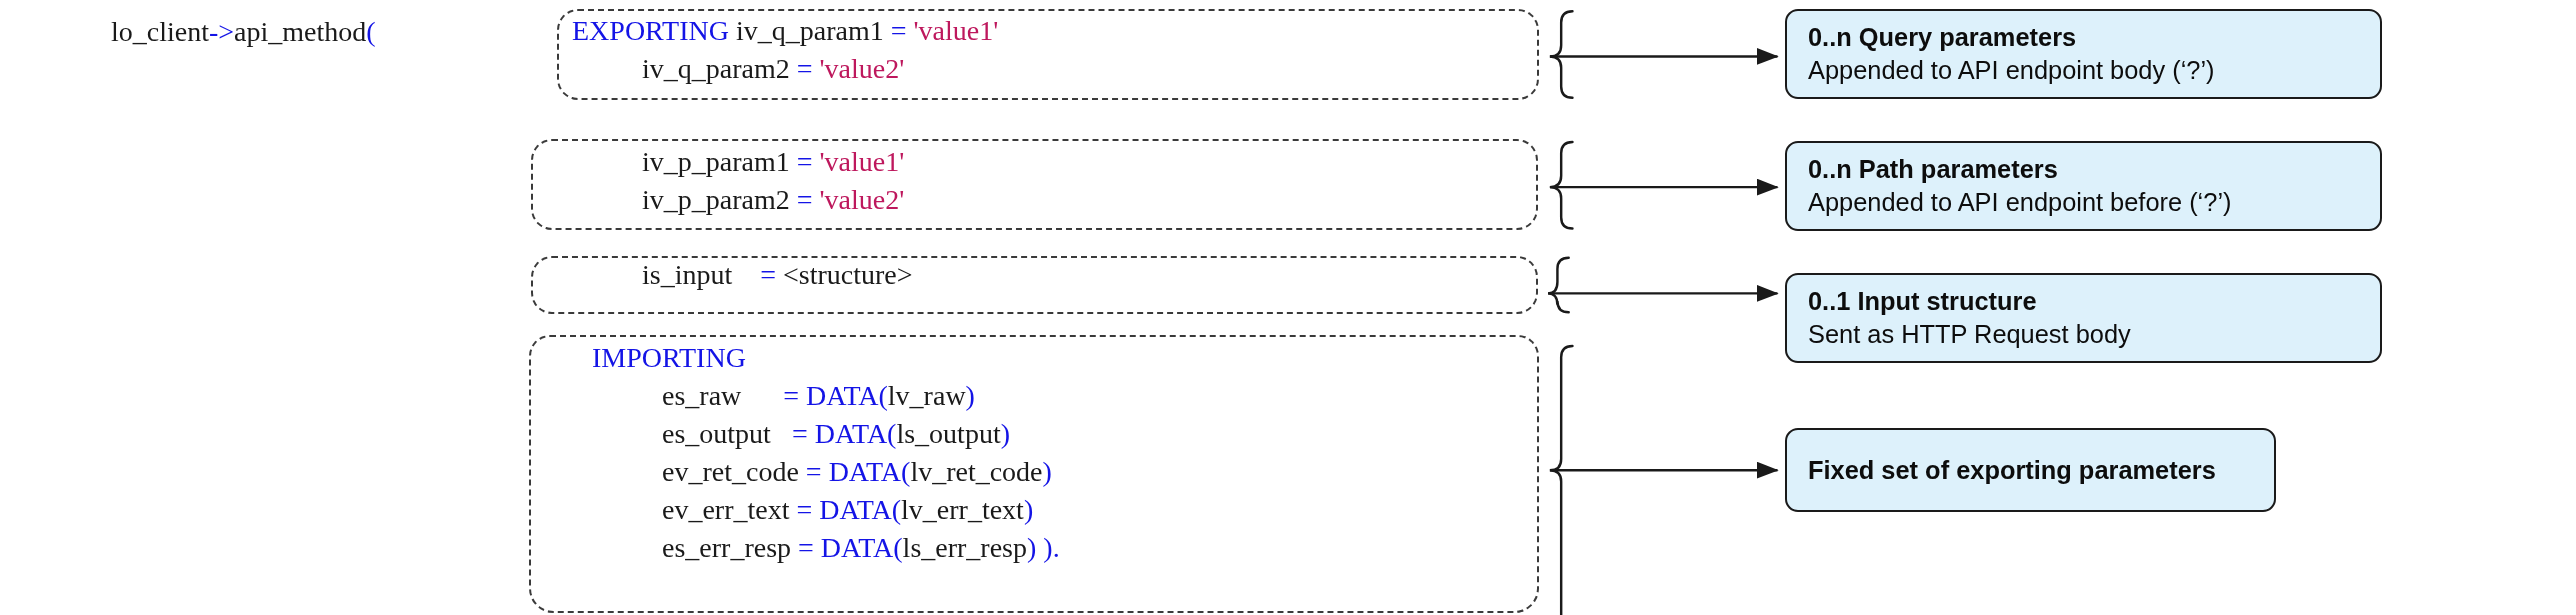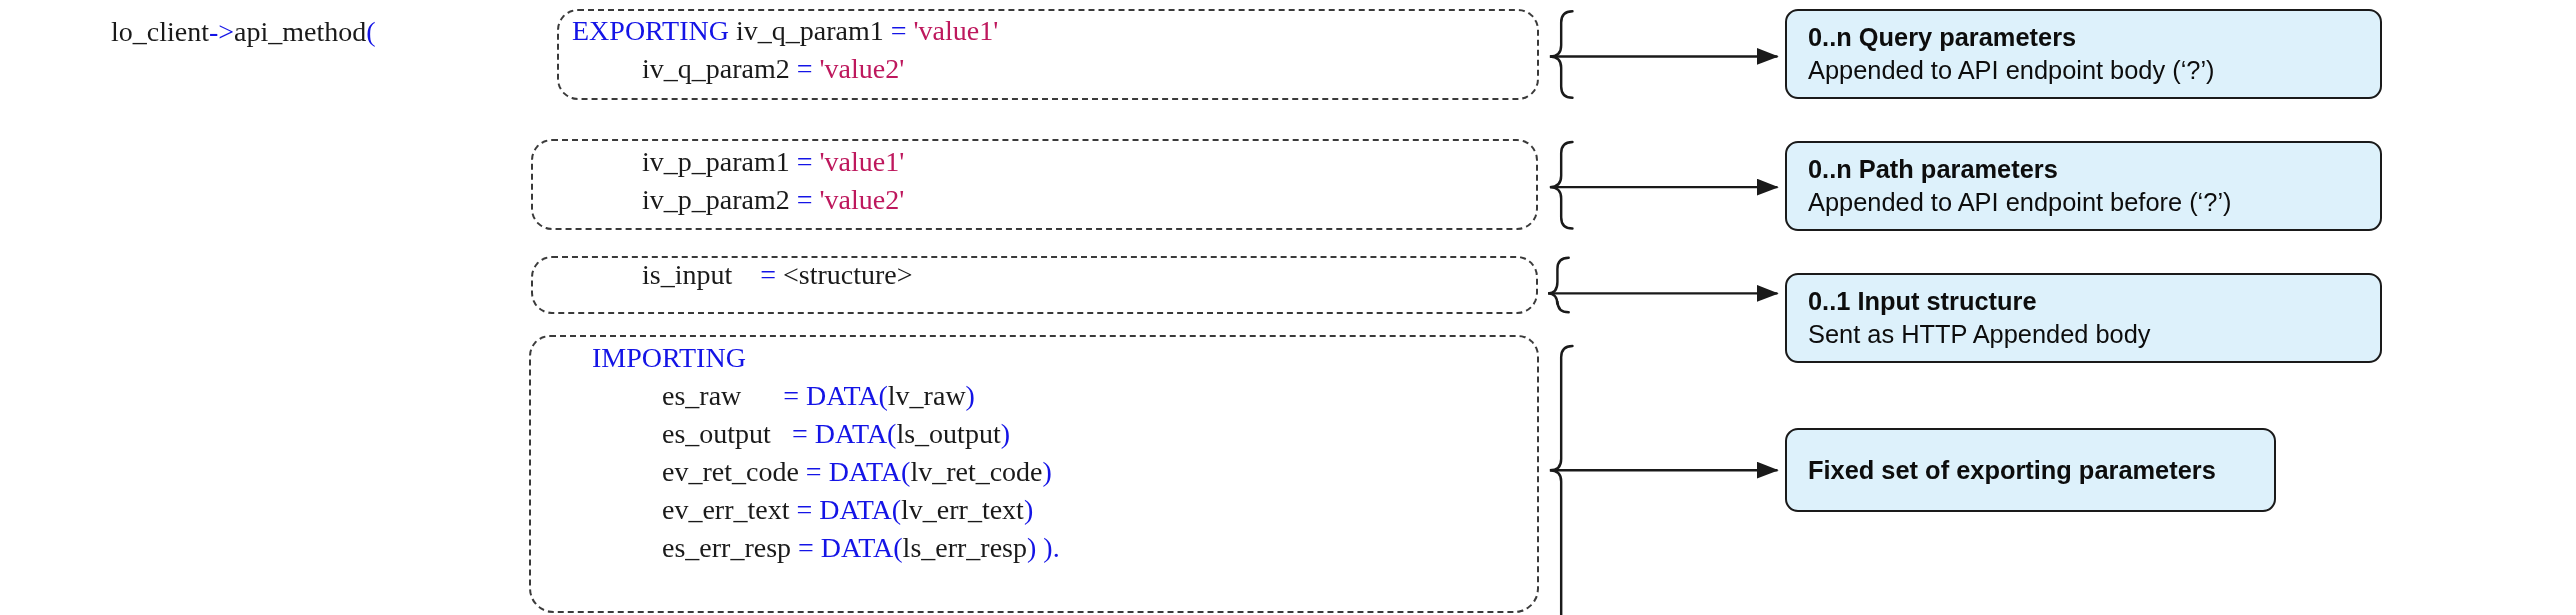--- a/index.html
+++ b/index.html
@@ -150,21 +150,21 @@
     <div class="c-sub">Appended to API endpoint body (‘?’)</div>
   </div>
 
   <div class="callout" id="callout-path">
     <div class="c-title">0..n Path parameters</div>
     <div class="c-sub">Appended to API endpoint before (‘?’)</div>
   </div>
 
   <div class="callout" id="callout-input">
     <div class="c-title">0..1 Input structure</div>
-    <div class="c-sub">Sent as HTTP Appended body</div>
+    <div class="c-sub">Sent as HTTP Request body</div>
   </div>
 
   <div class="callout" id="callout-export">
     <div class="c-title">Fixed set of exporting parameters</div>
   </div>
 
 </div>
 
 
 </body></html>

